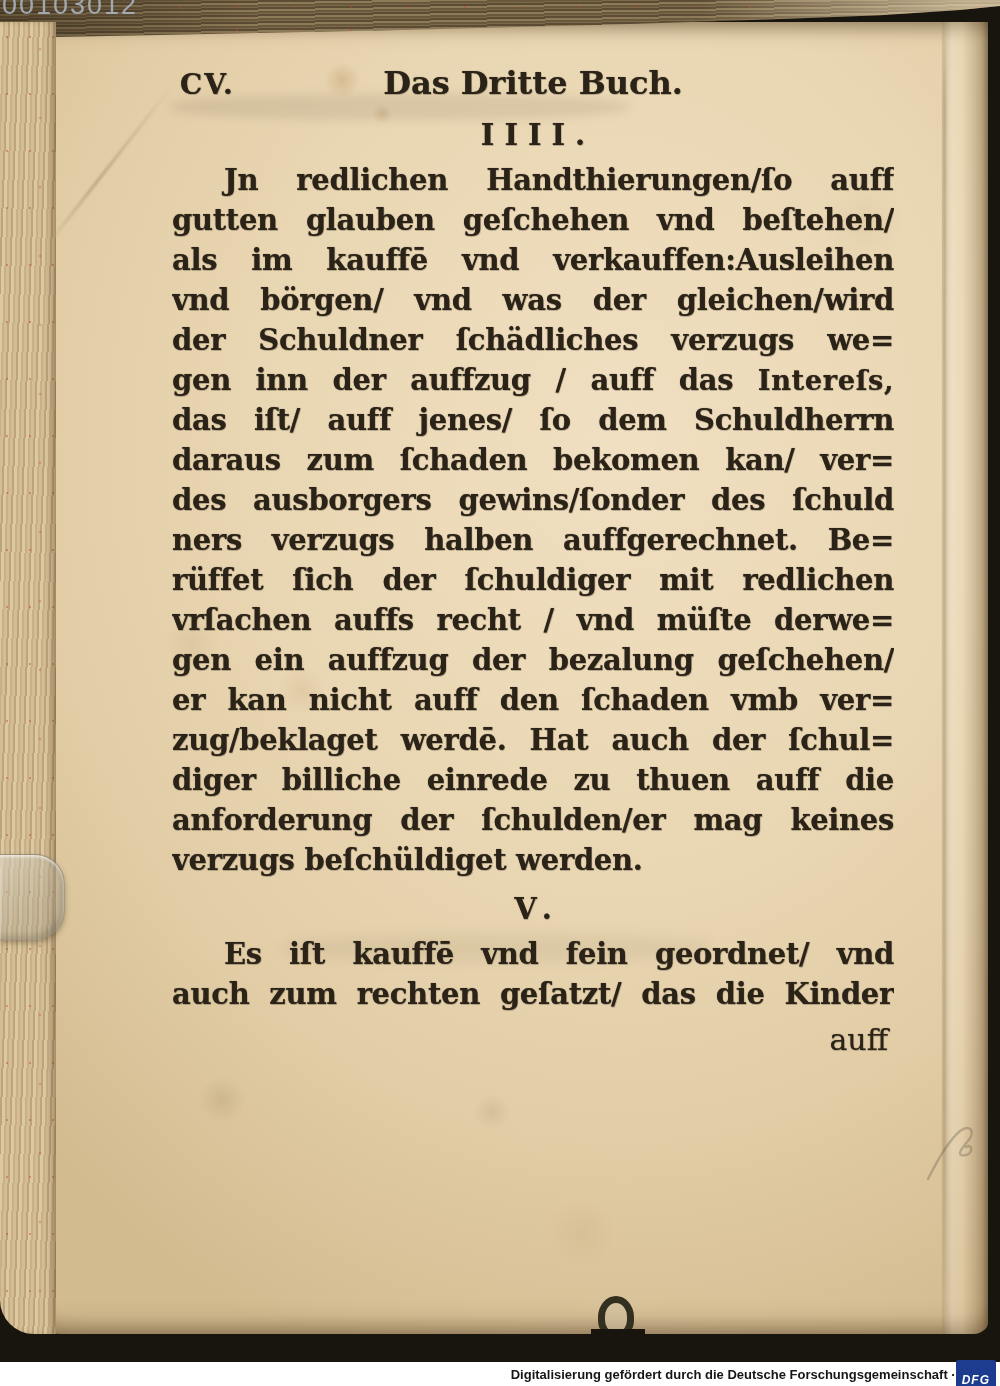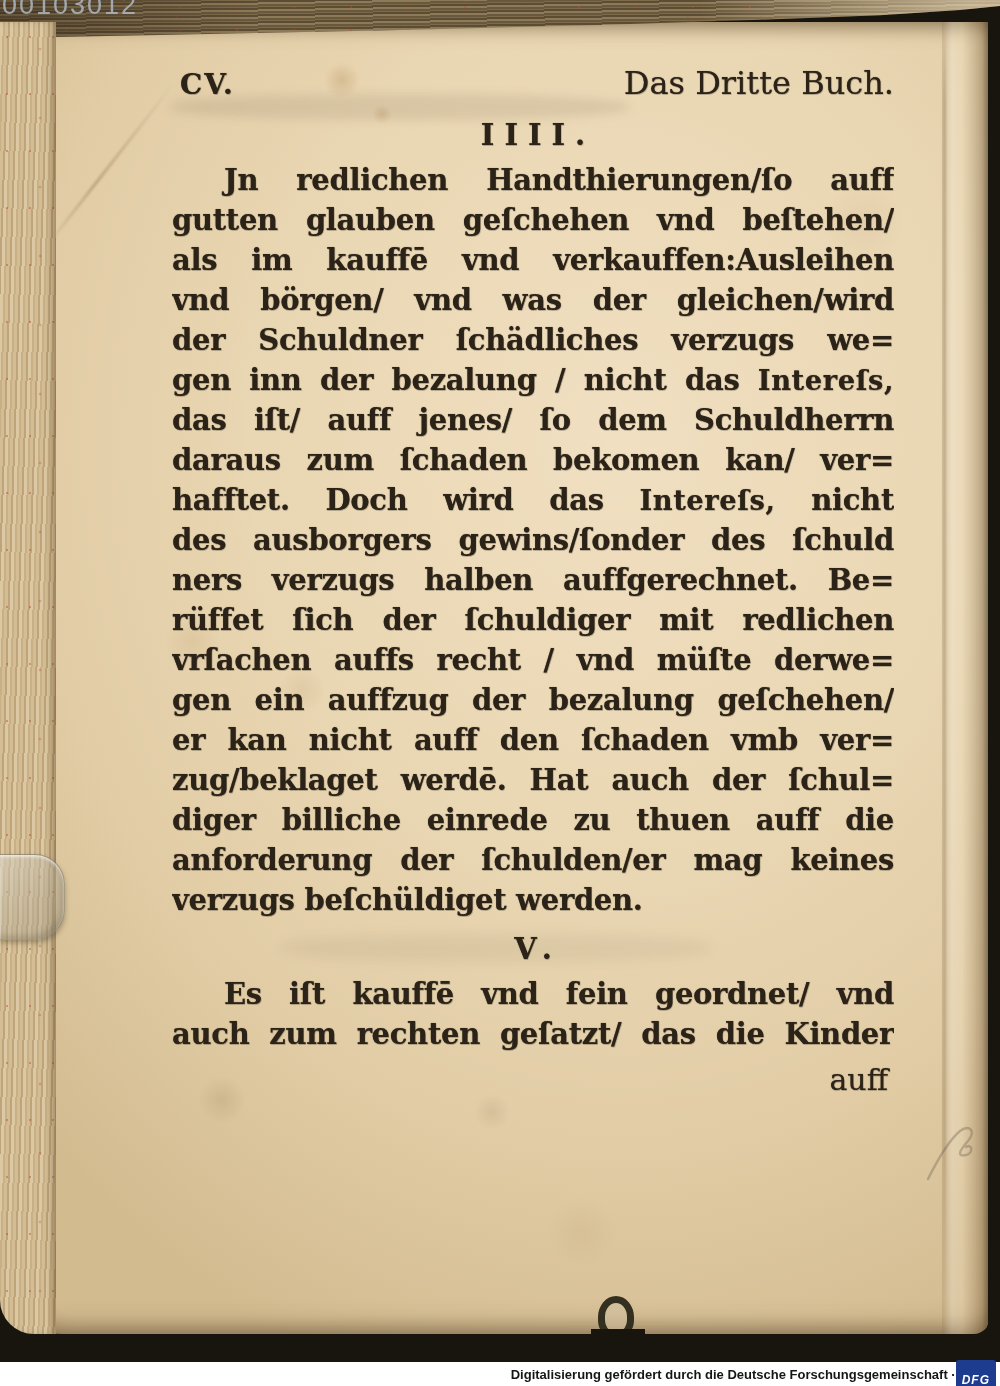--- a/index.html
+++ b/index.html
@@ -76,21 +76,21 @@
   .clip-blob::after{content:"";position:absolute;left:-14px;right:-18px;top:26px;height:22px;background:#17150e;}
 
   
   .doodle{position:absolute;left:900px;top:1095px;z-index:3;opacity:.55;}
 
   
   .text-block{position:absolute;left:150px;top:42px;width:722px;color:#2b2318;}
   .inked{text-shadow:0 0 1px rgba(43,35,24,.6), .6px .8px 0 rgba(43,35,24,.22);}
   .header-row{position:relative;height:42px;}
   .page-num{position:absolute;left:8px;top:4px;font-size:28px;font-weight:700;letter-spacing:2px;}
-  .running-title{position:absolute;left:0;right:0;top:0;text-align:right;font-size:32px;font-weight:400;}
+  .running-title{position:absolute;left:0;right:0;top:0;text-align:center;font-size:32px;font-weight:700;}
   .section-heading{text-align:center;font-size:29px;font-weight:600;letter-spacing:10px;
     margin:12px 0 8px;text-indent:10px;}
   .line{font-size:29px;font-weight:700;line-height:40px;height:40px;
     text-align:justify;text-align-last:justify;letter-spacing:-.3px;overflow:hidden;}
   .line.indent{text-indent:52px;}
   .line.short{text-align-last:left;}
   .line .a{font-weight:700;font-size:.94em;letter-spacing:.6px;}
   .catchword{text-align:right;font-size:30px;font-weight:400;margin-top:8px;padding-right:6px;}
 
   
@@ -119,24 +119,23 @@
         <span class="running-title">Das Dritte Buch.</span>
       </div>
       <div>
           <div>
             <div class="section-heading">IIII.</div>
             <div class="line indent"><span class="f">Jn redlichen Handthierungen/ſo auff</span></div>
             <div class="line"><span class="f">gutten glauben geſchehen vnd beſtehen/</span></div>
             <div class="line"><span class="f">als im kauffē vnd verkauffen:Ausleihen</span></div>
             <div class="line"><span class="f">vnd börgen/ vnd was der gleichen/wird</span></div>
             <div class="line"><span class="f">der Schuldner ſchädliches verzugs we=</span></div>
-            <div class="line"><span class="f">gen inn der bezalung / nicht das </span><span class="a">Intereſs,</span></div>
+            <div class="line"><span class="f">gen inn der auffzug / auff das </span><span class="a">Intereſs,</span></div>
             <div class="line"><span class="f">das iſt/ auff jenes/ ſo dem Schuldherrn</span></div>
             <div class="line"><span class="f">daraus zum ſchaden bekomen kan/ ver=</span></div>
-            <div class="line"><span class="f">hafftet. Doch wird das </span><span class="a">Intereſs,</span><span class="f"> nicht</span></div>
             <div class="line"><span class="f">des ausborgers gewins/ſonder des ſchuld</span></div>
             <div class="line"><span class="f">ners verzugs halben auffgerechnet. Be=</span></div>
             <div class="line"><span class="f">rüffet ſich der ſchuldiger mit redlichen</span></div>
             <div class="line"><span class="f">vrſachen auffs recht / vnd müſte derwe=</span></div>
             <div class="line"><span class="f">gen ein auffzug der bezalung geſchehen/</span></div>
             <div class="line"><span class="f">er kan nicht auff den ſchaden vmb ver=</span></div>
             <div class="line"><span class="f">zug/beklaget werdē. Hat auch der ſchul=</span></div>
             <div class="line"><span class="f">diger billiche einrede zu thuen auff die</span></div>
             <div class="line"><span class="f">anforderung der ſchulden/er mag keines</span></div>
             <div class="line short"><span class="f">verzugs beſchüldiget werden.</span></div>

